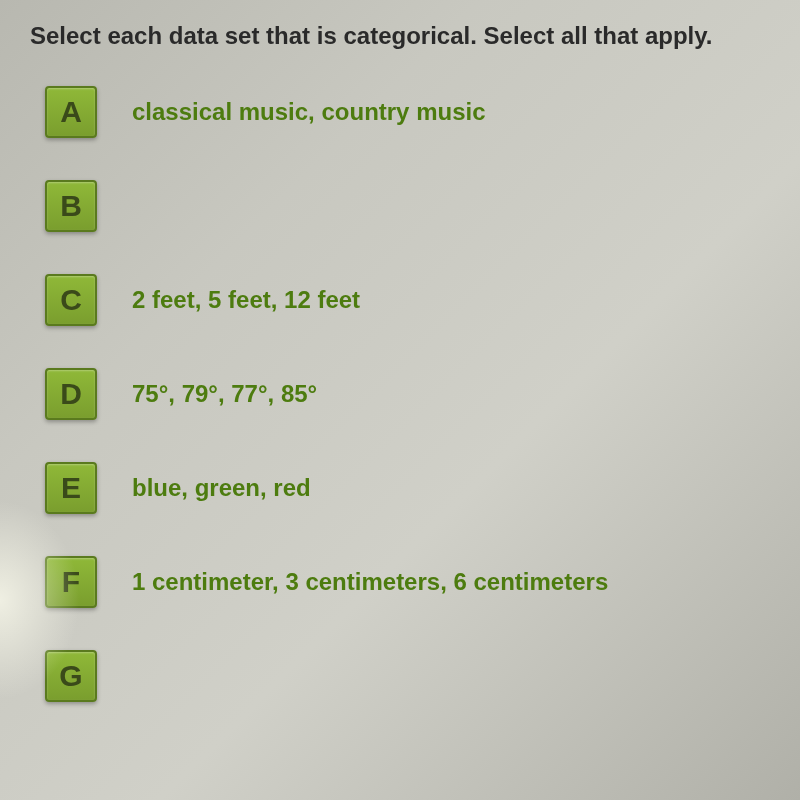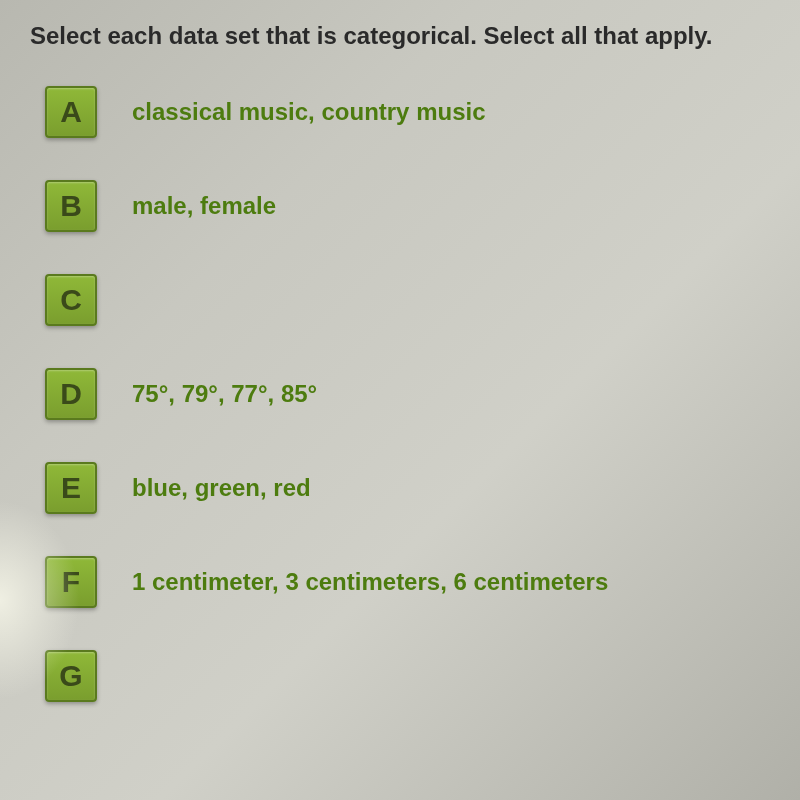--- a/index.html
+++ b/index.html
@@ -72,25 +72,25 @@
 
 <div class="options-container">
 
   <div class="option-row">
     <div class="option-button">A</div>
     <div class="option-text">classical music, country music</div>
   </div>
 
   <div class="option-row">
     <div class="option-button">B</div>
-    <div class="option-text">male, female</div>
   </div>
 
   <div class="option-row">
     <div class="option-button">C</div>
+    <div class="option-text">2 feet, 5 feet, 12 feet</div>
   </div>
 
   <div class="option-row">
     <div class="option-button">D</div>
     <div class="option-text">75°, 79°, 77°, 85°</div>
   </div>
 
   <div class="option-row">
     <div class="option-button">E</div>
     <div class="option-text">blue, green, red</div>

